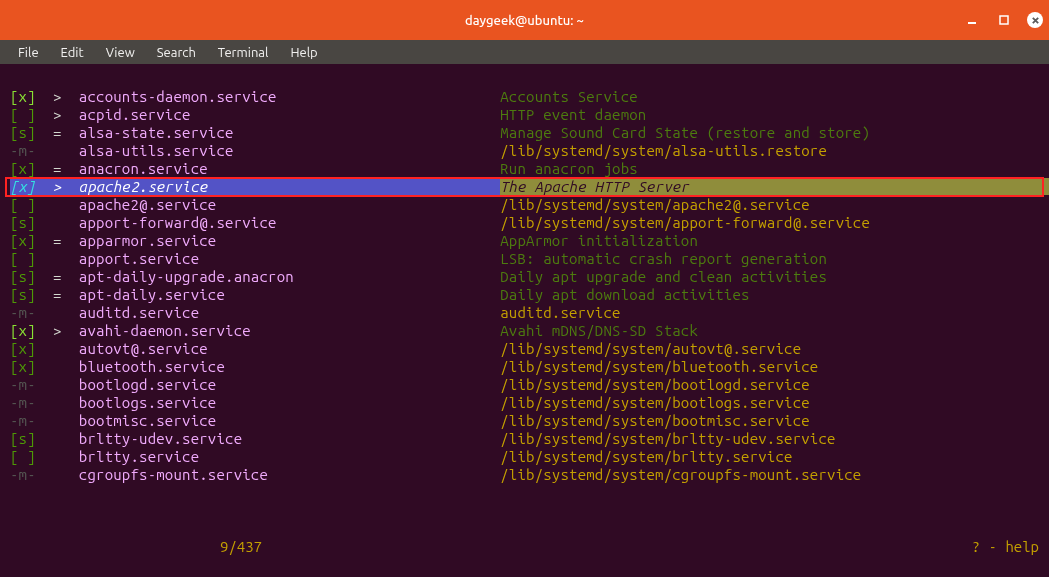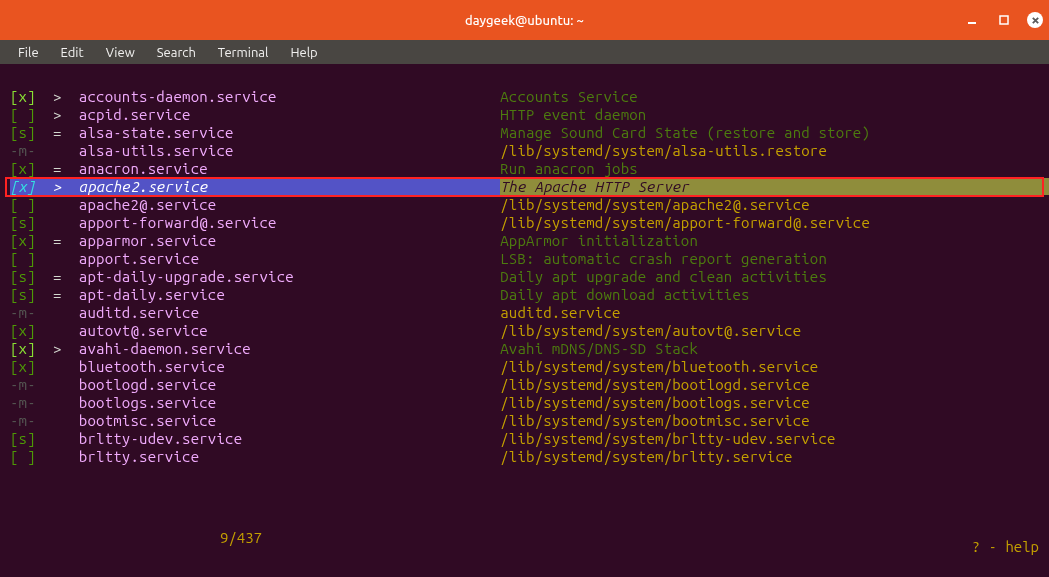--- a/index.html
+++ b/index.html
@@ -119,21 +119,21 @@
     right: 10px;
     display: flex;
     justify-content: space-between;
     font-size: 15px;
   }
   .footer-center {
     color: #c4a000;
     position: absolute;
     left: 210px;
   }
-  .footer-right { color: #c4a000; margin-top: 9px; }
+  .footer-right { color: #c4a000; }
   .spacer { height: 18px; }
 </style>
 </head>
 <body>
 
 <div class="titlebar">
   <span class="titlebar-title">daygeek@ubuntu: ~</span>
   <div class="window-controls">
     <div class="win-btn">
       <svg width="10" height="10" viewBox="0 0 10 10">
@@ -167,30 +167,31 @@
 <div class="row"><span class="state-br-green">[x]</span><span>  </span><span class="arrow">&gt;</span><span>  </span><span class="svc">accounts-daemon.service                          </span><span class="desc-green">Accounts Service</span></div>
     <div class="row"><span class="state-green">[ ]</span><span>  </span><span class="arrow">&gt;</span><span>  </span><span class="svc">acpid.service                                    </span><span class="desc-green">HTTP event daemon</span></div>
     <div class="row"><span class="state-green">[s]</span><span>  </span><span class="arrow">=</span><span>  </span><span class="svc">alsa-state.service                               </span><span class="desc-green">Manage Sound Card State (restore and store)</span></div>
     <div class="row"><span class="state-dim">-m-</span><span>  </span><span class="arrow"> </span><span>  </span><span class="svc">alsa-utils.service                               </span><span class="desc-yellow">/lib/systemd/system/alsa-utils.restore</span></div>
     <div class="row"><span class="state-green">[x]</span><span>  </span><span class="arrow">=</span><span>  </span><span class="svc">anacron.service                                  </span><span class="desc-green">Run anacron jobs</span></div>
     <div class="row highlight"><span class="hl-left">[x]</span><span class="hl-arrow">  </span><span class="hl-arrow">&gt;</span><span class="hl-arrow">  </span><span class="hl-svc">apache2.service                                  </span><span class="hl-desc">The Apache HTTP Server                                           </span></div>
     <div class="row"><span class="state-green">[ ]</span><span>  </span><span class="arrow"> </span><span>  </span><span class="svc">apache2@.service                                 </span><span class="desc-yellow">/lib/systemd/system/apache2@.service</span></div>
     <div class="row"><span class="state-green">[s]</span><span>  </span><span class="arrow"> </span><span>  </span><span class="svc">apport-forward@.service                          </span><span class="desc-yellow">/lib/systemd/system/apport-forward@.service</span></div>
     <div class="row"><span class="state-green">[x]</span><span>  </span><span class="arrow">=</span><span>  </span><span class="svc">apparmor.service                                 </span><span class="desc-green">AppArmor initialization</span></div>
     <div class="row"><span class="state-green">[ ]</span><span>  </span><span class="arrow"> </span><span>  </span><span class="svc">apport.service                                   </span><span class="desc-green">LSB: automatic crash report generation</span></div>
-    <div class="row"><span class="state-green">[s]</span><span>  </span><span class="arrow">=</span><span>  </span><span class="svc">apt-daily-upgrade.service                        </span><span class="desc-green">Daily apt upgrade and clean activities</span></div>
+    <div class="row"><span class="state-green">[s]</span><span>  </span><span class="arrow">=</span><span>  </span><span class="svc">apt-daily-upgrade.anacron                        </span><span class="desc-green">Daily apt upgrade and clean activities</span></div>
     <div class="row"><span class="state-green">[s]</span><span>  </span><span class="arrow">=</span><span>  </span><span class="svc">apt-daily.service                                </span><span class="desc-green">Daily apt download activities</span></div>
     <div class="row"><span class="state-dim">-m-</span><span>  </span><span class="arrow"> </span><span>  </span><span class="svc">auditd.service                                   </span><span class="desc-yellow">auditd.service</span></div>
+    <div class="row"><span class="state-br-green">[x]</span><span>  </span><span class="arrow">&gt;</span><span>  </span><span class="svc">avahi-daemon.service                             </span><span class="desc-green">Avahi mDNS/DNS-SD Stack</span></div>
     <div class="row"><span class="state-green">[x]</span><span>  </span><span class="arrow"> </span><span>  </span><span class="svc">autovt@.service                                  </span><span class="desc-yellow">/lib/systemd/system/autovt@.service</span></div>
-    <div class="row"><span class="state-br-green">[x]</span><span>  </span><span class="arrow">&gt;</span><span>  </span><span class="svc">avahi-daemon.service                             </span><span class="desc-green">Avahi mDNS/DNS-SD Stack</span></div>
     <div class="row"><span class="state-green">[x]</span><span>  </span><span class="arrow"> </span><span>  </span><span class="svc">bluetooth.service                                </span><span class="desc-yellow">/lib/systemd/system/bluetooth.service</span></div>
     <div class="row"><span class="state-dim">-m-</span><span>  </span><span class="arrow"> </span><span>  </span><span class="svc">bootlogd.service                                 </span><span class="desc-yellow">/lib/systemd/system/bootlogd.service</span></div>
     <div class="row"><span class="state-dim">-m-</span><span>  </span><span class="arrow"> </span><span>  </span><span class="svc">bootlogs.service                                 </span><span class="desc-yellow">/lib/systemd/system/bootlogs.service</span></div>
     <div class="row"><span class="state-dim">-m-</span><span>  </span><span class="arrow"> </span><span>  </span><span class="svc">bootmisc.service                                 </span><span class="desc-yellow">/lib/systemd/system/bootmisc.service</span></div>
     <div class="row"><span class="state-green">[s]</span><span>  </span><span class="arrow"> </span><span>  </span><span class="svc">brltty-udev.service                              </span><span class="desc-yellow">/lib/systemd/system/brltty-udev.service</span></div>
     <div class="row"><span class="state-green">[ ]</span><span>  </span><span class="arrow"> </span><span>  </span><span class="svc">brltty.service                                   </span><span class="desc-yellow">/lib/systemd/system/brltty.service</span></div>
+    <div class="row"><span class="state-dim">-m-</span><span>  </span><span class="arrow"> </span><span>  </span><span class="svc">cgroupfs-mount.service                           </span><span class="desc-yellow">/lib/systemd/system/cgroupfs-mount.service</span></div>
   </div>
 
 <div class="footer">
   <span></span>
   <span class="footer-center">9/437</span>
   <span class="footer-right">? - help</span>
 </div>
 
 </body></html>

